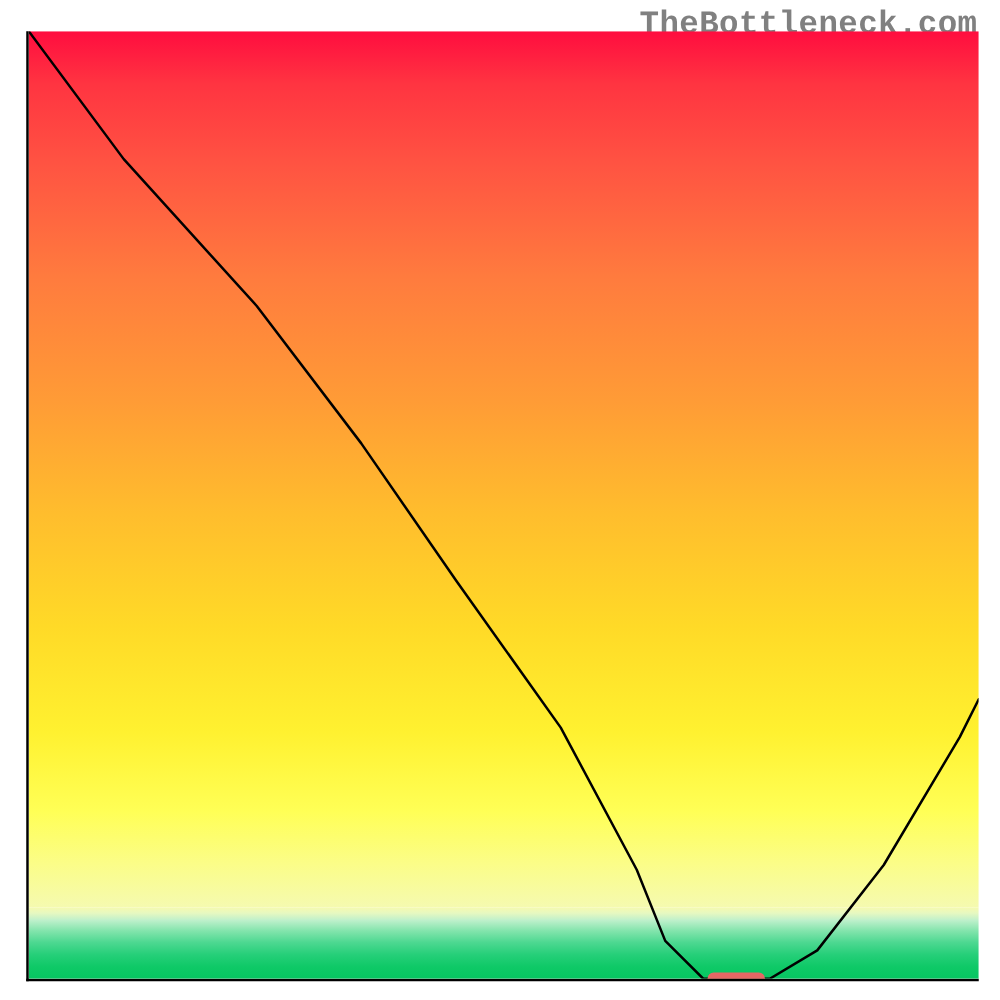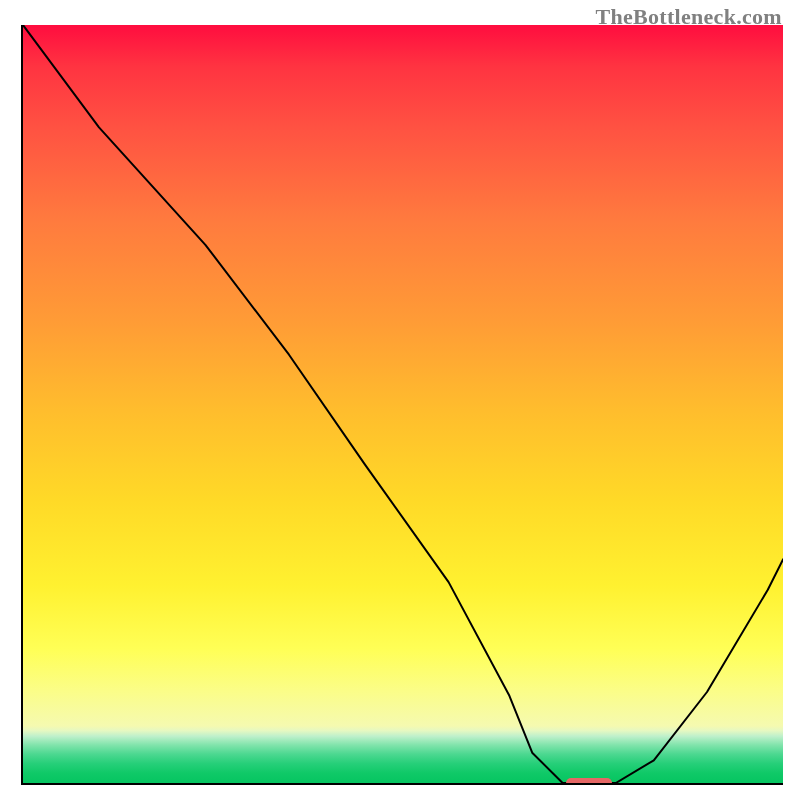--- a/index.html
+++ b/index.html
@@ -78,23 +78,23 @@
   }
   .marker-pill {
     position: absolute;
     border-radius: 999px;
     background: #e56765;
   }
   .watermark {
     position: absolute;
     top: 4px;
     right: 18px;
-    font-family: Liberation Serif, serif;
+    font-family: Liberation Mono, monospace;
     font-weight: bold;
-    font-size: 22px;
+    font-size: 26px;
     color: #808080;
     letter-spacing: 0.3px;
   }
 </style>
 </head>
 <body>
 
 <div class="chart-container">
 
   <div class="watermark">TheBottleneck.com</div>

